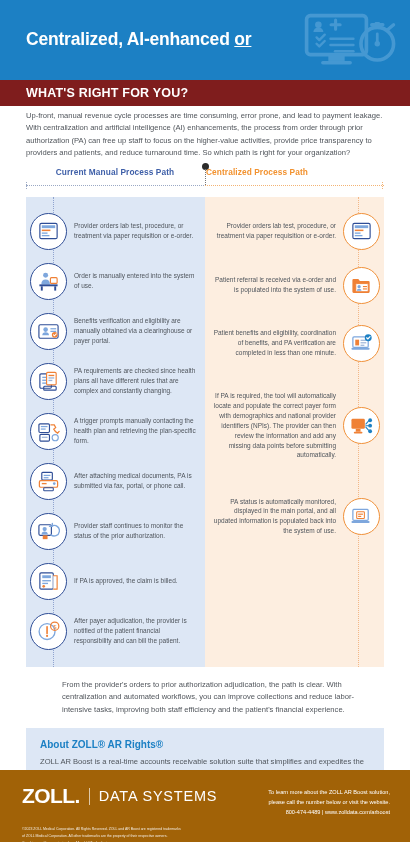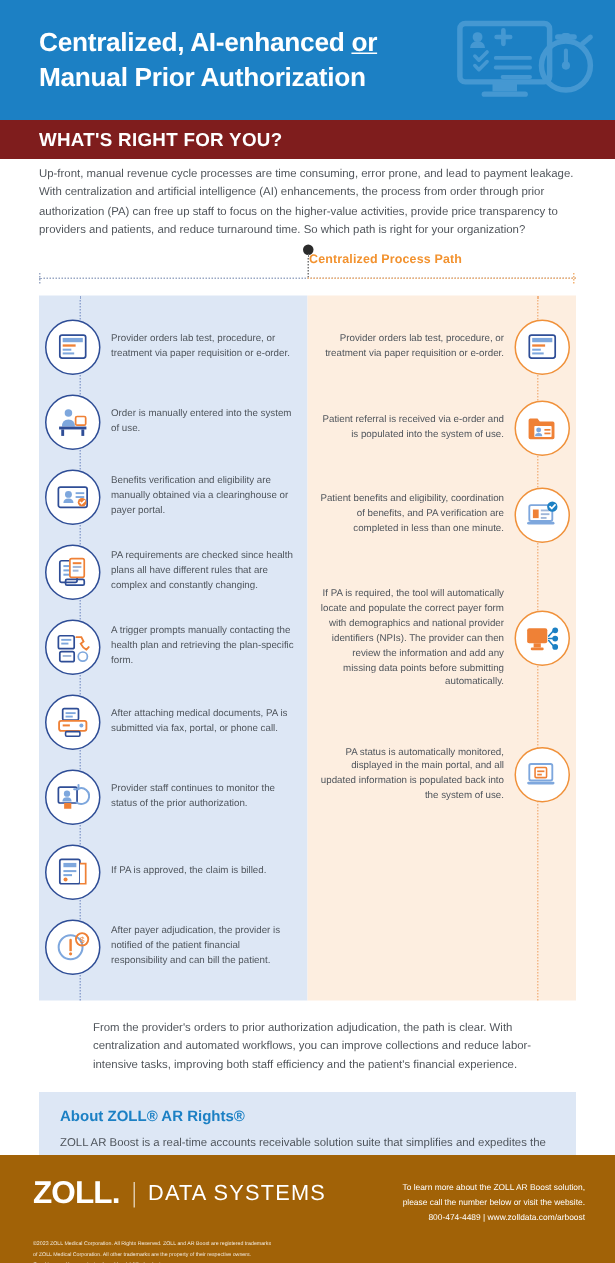--- a/index.html
+++ b/index.html
@@ -176,21 +176,20 @@
   }
 </style>
 </head>
 <body>
 
 <div class="page">
 
   <div class="header">
     <div class="header-title">
       <span>Centralized, AI-enhanced </span><span class="u">or</span><br>
-      <span>Manual Prior Authorization</span>
     </div>
     <svg class="header-art" viewBox="0 0 110 64">
       <rect x="6" y="4" width="66" height="43" rx="4" fill="none" stroke="#5fa8dc" stroke-width="4"></rect>
       <path d="M30 47 L30 54 L48 54 L48 47 Z" fill="#5fa8dc"></path>
       <rect x="22" y="54" width="34" height="4" rx="2" fill="#5fa8dc"></rect>
       <circle cx="19" cy="14" r="3.6" fill="#5fa8dc"></circle>
       <path d="M13.5 22 a5.5 5 0 0 1 11 0 z" fill="#5fa8dc"></path>
       <path d="M38 9 L38 19 M33 14 L43 14" stroke="#5fa8dc" stroke-width="3.4" stroke-linecap="round"></path>
       <path d="M17 28 l3 3 l6 -6" fill="none" stroke="#5fa8dc" stroke-width="2.6" stroke-linecap="round" stroke-linejoin="round"></path>
       <path d="M17 35 l3 3 l6 -6" fill="none" stroke="#5fa8dc" stroke-width="2.6" stroke-linecap="round" stroke-linejoin="round"></path>
@@ -208,20 +207,21 @@
 
   <div class="subbar">
     <span class="subbar-text">WHAT'S RIGHT FOR YOU?</span>
   </div>
 
   <div class="intro">Up-front, manual revenue cycle processes are time consuming, error prone, and lead to payment leakage. With centralization and artificial intelligence (AI) enhancements, the process from order through prior authorization (PA) can free up staff to focus on the higher-value activities, provide price transparency to providers and patients, and reduce turnaround time. So which path is right for your organization?</div>
 
   <div class="paths-head">
     <div class="connector-dot"></div>
     <div class="connector-stem"></div>
+    <div class="path-label left">Current Manual Process Path</div>
     <div class="path-label right">Centralized Process Path</div>
     <div class="hline"></div>
     <div class="hline-right"></div>
     <div class="tick l"></div>
     <div class="tick r"></div>
   </div>
 
   <div class="columns">
     <div class="col left" id="col-left">
       <div class="spine" style="left:26.5px">

